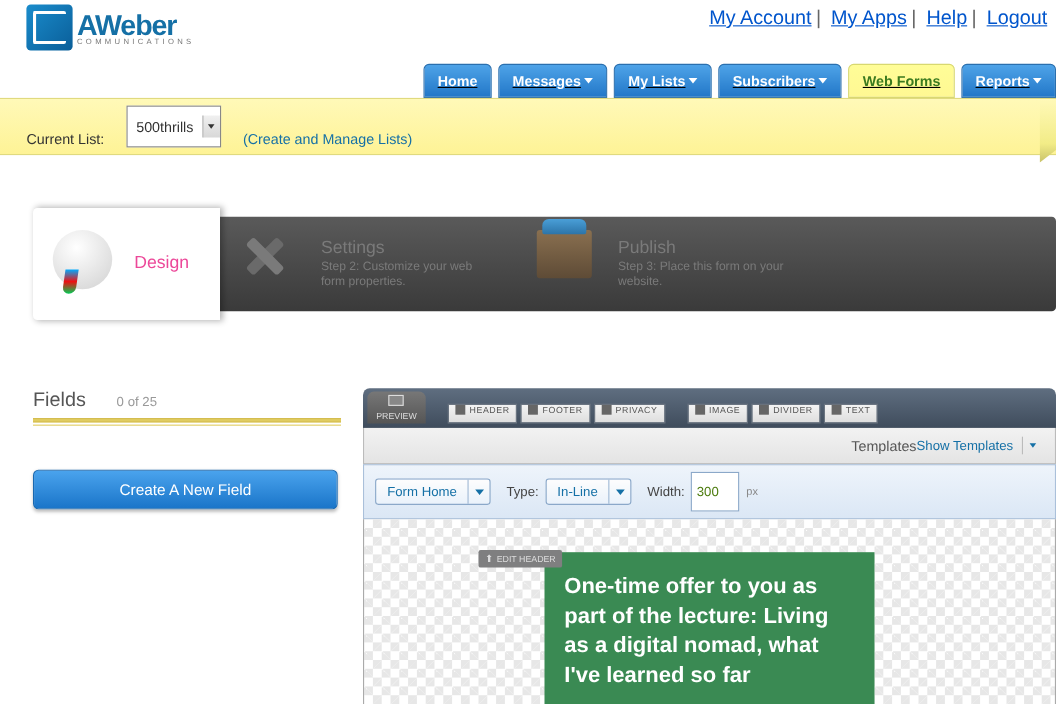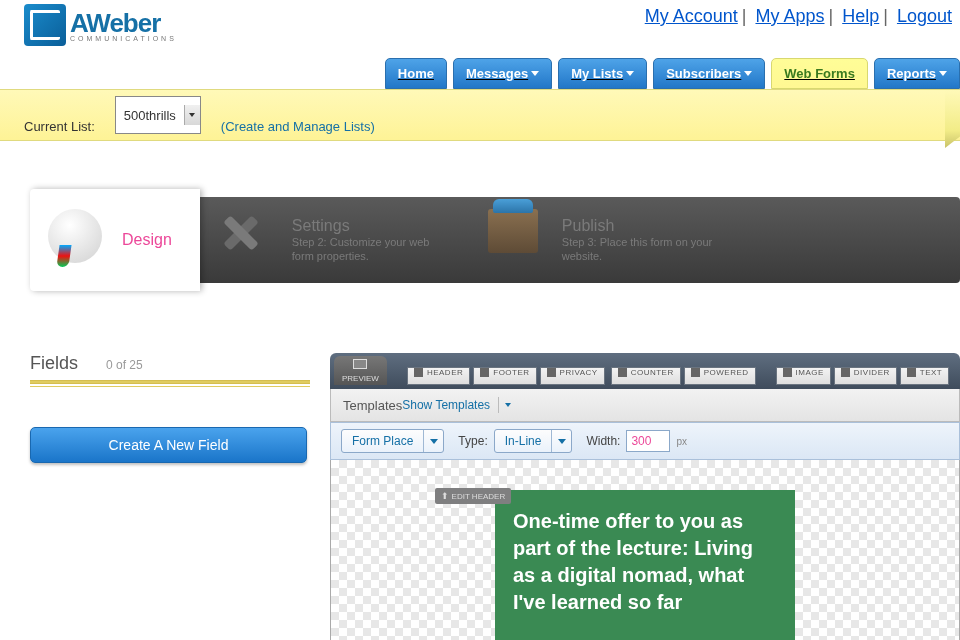--- a/index.html
+++ b/index.html
@@ -51,31 +51,31 @@
     
     .editor { flex: 1; margin-left: 20px; }
     .toolbar { display: flex; align-items: flex-end; background: linear-gradient(#5f6e80, #3f4c5c); border-radius: 6px 6px 0 0; padding: 4px 6px 4px 0; gap: 6px; height: 36px; }
     .preview-tab { background: linear-gradient(#777,#555); border-radius: 6px 6px 0 0; padding: 3px 8px 2px; margin-left: 4px; color: #ddd; font-size: 8px; display: flex; flex-direction: column; align-items: center; gap: 5px; }
     .preview-tab .pv-icon { width: 14px; height: 10px; border: 1px solid #ddd; background: #888; }
     .tool-btn { background: linear-gradient(#f3f3f3,#dedede); border: 1px solid #6a7480; height: 18px; font-size: 8px; color: #555; display: flex; padding: 0 6px; gap: 4px; cursor: pointer; letter-spacing: 0.5px; }
     .tool-btn .ti { width: 9px; height: 9px; background: #666; }
     .tool-group { display: flex; gap: 3px; }
     .spacer-sm { width: 8px; }
     
-    .templates-bar { background: linear-gradient(#f2f2f2,#e4e4e4); border: 1px solid #bbb; border-top: none; padding: 8px 12px; display: flex; justify-content: flex-start; align-items: center; color: #555; font-size: 13px; }
+    .templates-bar { background: linear-gradient(#f2f2f2,#e4e4e4); border: 1px solid #bbb; border-top: none; padding: 8px 12px; display: flex; justify-content: flex-end; align-items: center; color: #555; font-size: 13px; }
     .templates-bar a { color: #1570a6; text-decoration: none; font-size: 12px; }
     .templates-bar .dd2 { width: 18px; height: 16px; border-left: 1px solid #bbb; margin-left: 8px; display: flex; align-items: center; justify-content: center; }
     .templates-bar .dd2::after { content: ''; border-left: 3px solid transparent; border-right: 3px solid transparent; border-top: 4px solid #1570a6; }
     
     .form-opts-bar { background: linear-gradient(#eef4fb,#dbe7f5); border: 1px solid #aac0da; padding: 6px 10px; display: flex; align-items: center; gap: 14px; font-size: 12px; color: #444; }
     .opt-dd { display: flex; align-items: center; background: linear-gradient(#fdfdfd,#eaf2fb); border: 1px solid #8ba8c9; border-radius: 3px; height: 24px; }
     .opt-dd span { padding: 0 10px; color: #1570a6; font-size: 12px; }
     .opt-dd .ddbtn { width: 20px; height: 100%; border-left: 1px solid #9fb8d4; display: flex; align-items: center; justify-content: center; }
     .opt-dd .ddbtn::after { content: ''; border-left: 4px solid transparent; border-right: 4px solid transparent; border-top: 5px solid #1570a6; }
-    .width-input { width: 44px; height: 22px; border: 1px solid #8ba8c9; padding: 0 4px; font-size: 12px; text-align: left; color: #ec4899; }
+    .width-input { width: 44px; height: 36px; border: 1px solid #8ba8c9; padding: 0 4px; font-size: 12px; text-align: left; color: #4d7c0f; }
     .px-label { font-size: 10px; color: #888; }
     
     .canvas-area { border: 1px solid #aaa; border-top: none; padding: 30px 0 0 0; min-height: 220px;
       background-image:
         linear-gradient(45deg, #e7e7e7 25%, transparent 25%),
         linear-gradient(-45deg, #e7e7e7 25%, transparent 25%),
         linear-gradient(45deg, transparent 75%, #e7e7e7 75%),
         linear-gradient(-45deg, transparent 75%, #e7e7e7 75%);
       background-size: 16px 16px;
       background-position: 0 0, 0 8px, 8px -8px, -8px 0px;
@@ -202,30 +202,20 @@
           </div>
         <div class="tool-btn">
             <div class="ti"></div>
             <span>FOOTER</span>
           </div>
         <div class="tool-btn">
             <div class="ti"></div>
             <span>PRIVACY</span>
           </div>
       </div>
-      <div class="tool-group">
-        <div class="tool-btn">
-            <div class="ti"></div>
-            <span>COUNTER</span>
-          </div>
-        <div class="tool-btn">
-            <div class="ti"></div>
-            <span>POWERED</span>
-          </div>
-      </div>
       <div class="spacer-sm"></div>
       <div class="tool-group">
         <div class="tool-btn">
             <div class="ti"></div>
             <span>IMAGE</span>
           </div>
         <div class="tool-btn">
             <div class="ti"></div>
             <span>DIVIDER</span>
           </div>
@@ -239,21 +229,21 @@
     <div class="templates-bar">
       <span>Templates</span>
       <div style="display:flex;align-items:center;">
         <a href="#">Show Templates</a>
         <div class="dd2"></div>
       </div>
     </div>
 
     <div class="form-opts-bar">
       <div class="opt-dd">
-        <span>Form Place</span>
+        <span>Form Home</span>
         <div class="ddbtn"></div>
       </div>
       <div style="display:flex;align-items:center;gap:6px;">
         <span>Type:</span>
         <div class="opt-dd">
           <span>In-Line</span>
           <div class="ddbtn"></div>
         </div>
       </div>
       <div style="display:flex;align-items:center;gap:6px;">

